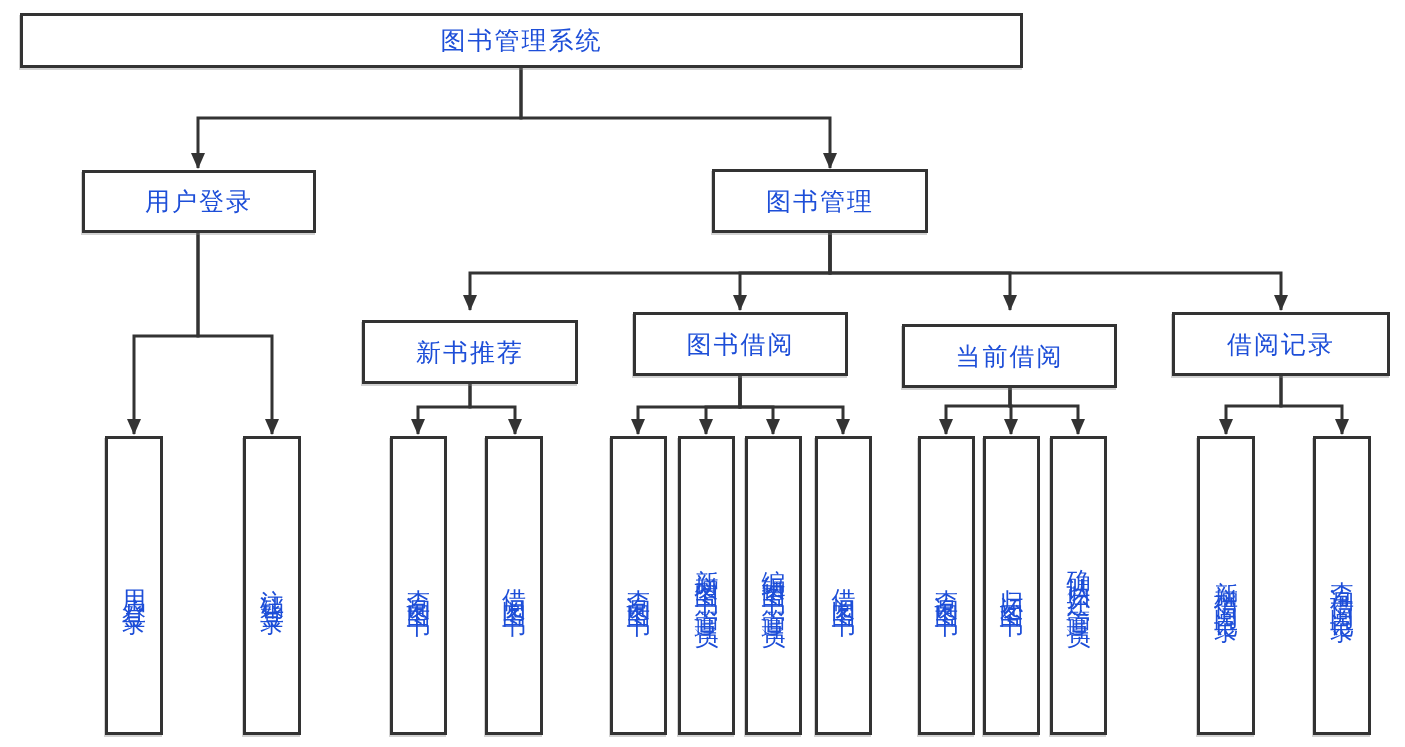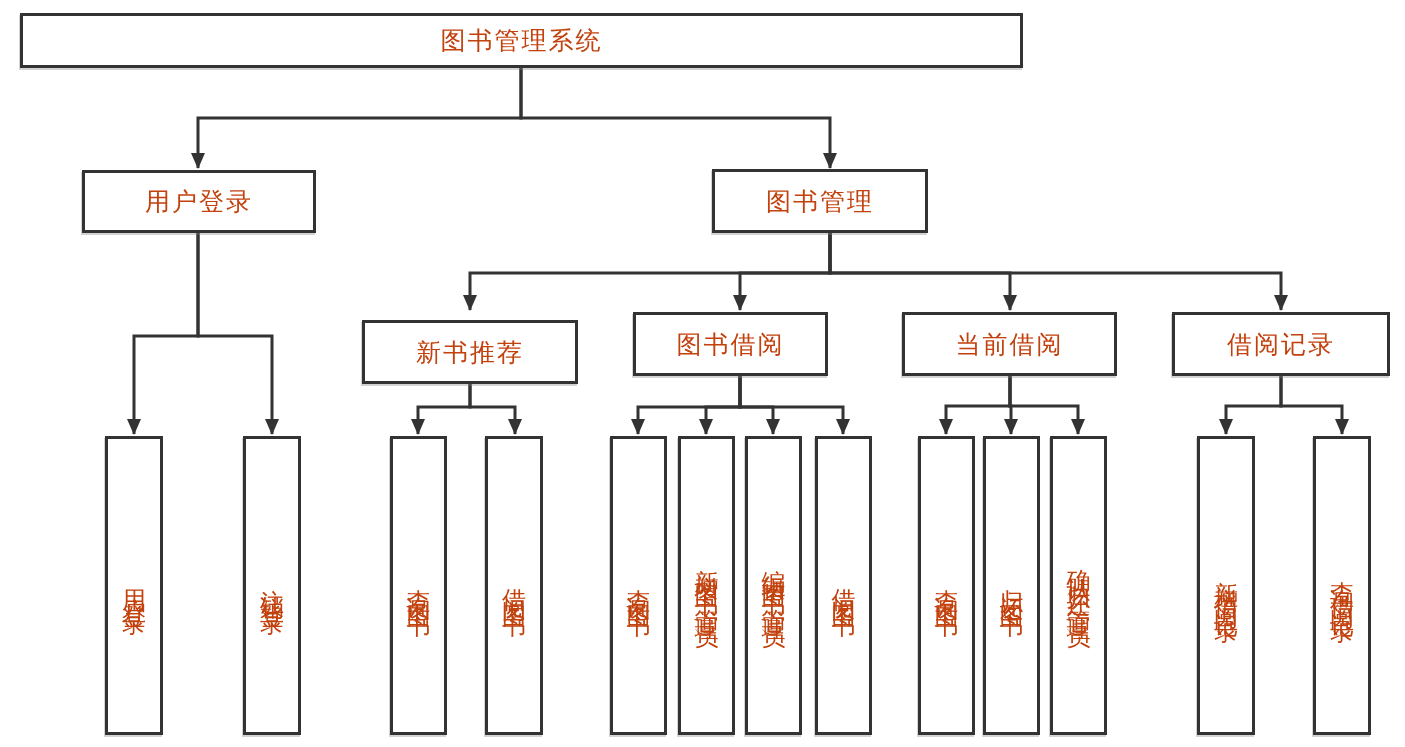--- a/index.html
+++ b/index.html
@@ -17,21 +17,21 @@
     width: 1405px; height: 747px;
   }
   .node {
     position: absolute;
     background: #ffffff;
     border: 3px solid #333333;
     box-sizing: border-box;
     display: flex;
     align-items: center;
     justify-content: center;
-    color: #c2410c;
+    color: #1d4ed8;
     box-shadow: -1px 2px 0 rgba(130,130,130,0.35);
   }
   .h-node { font-size: 25px; letter-spacing: 2px; white-space: nowrap; }
   .v-node .vtext {
     writing-mode: vertical-rl;
     text-orientation: mixed;
     font-size: 24px;
     letter-spacing: 8px;
     line-height: 1;
     white-space: nowrap;
@@ -88,24 +88,24 @@
   <div class="node h-node" style="left:82px; top:170px; width:234px; height:63px;">
     <span>用户登录</span>
   </div>
   <div class="node h-node" style="left:712px; top:169px; width:216px; height:64px;">
     <span>图书管理</span>
   </div>
 
   <div class="node h-node" style="left:362px; top:320px; width:216px; height:64px;">
     <span>新书推荐</span>
   </div>
-  <div class="node h-node" style="left:633px; top:312px; width:195px; height:64px;">
+  <div class="node h-node" style="left:633px; top:312px; width:215px; height:64px;">
     <span>图书借阅</span>
   </div>
-  <div class="node h-node" style="left:902px; top:312px; width:215px; height:64px;">
+  <div class="node h-node" style="left:902px; top:324px; width:215px; height:64px;">
     <span>当前借阅</span>
   </div>
   <div class="node h-node" style="left:1172px; top:312px; width:218px; height:64px;">
     <span>借阅记录</span>
   </div>
 
   <div class="node v-node" style="left:105px; top:436px; width:58px; height:299px;">
     <span class="vtext">用户登录</span>
   </div>
   <div class="node v-node" style="left:243px; top:436px; width:58px; height:299px;">

